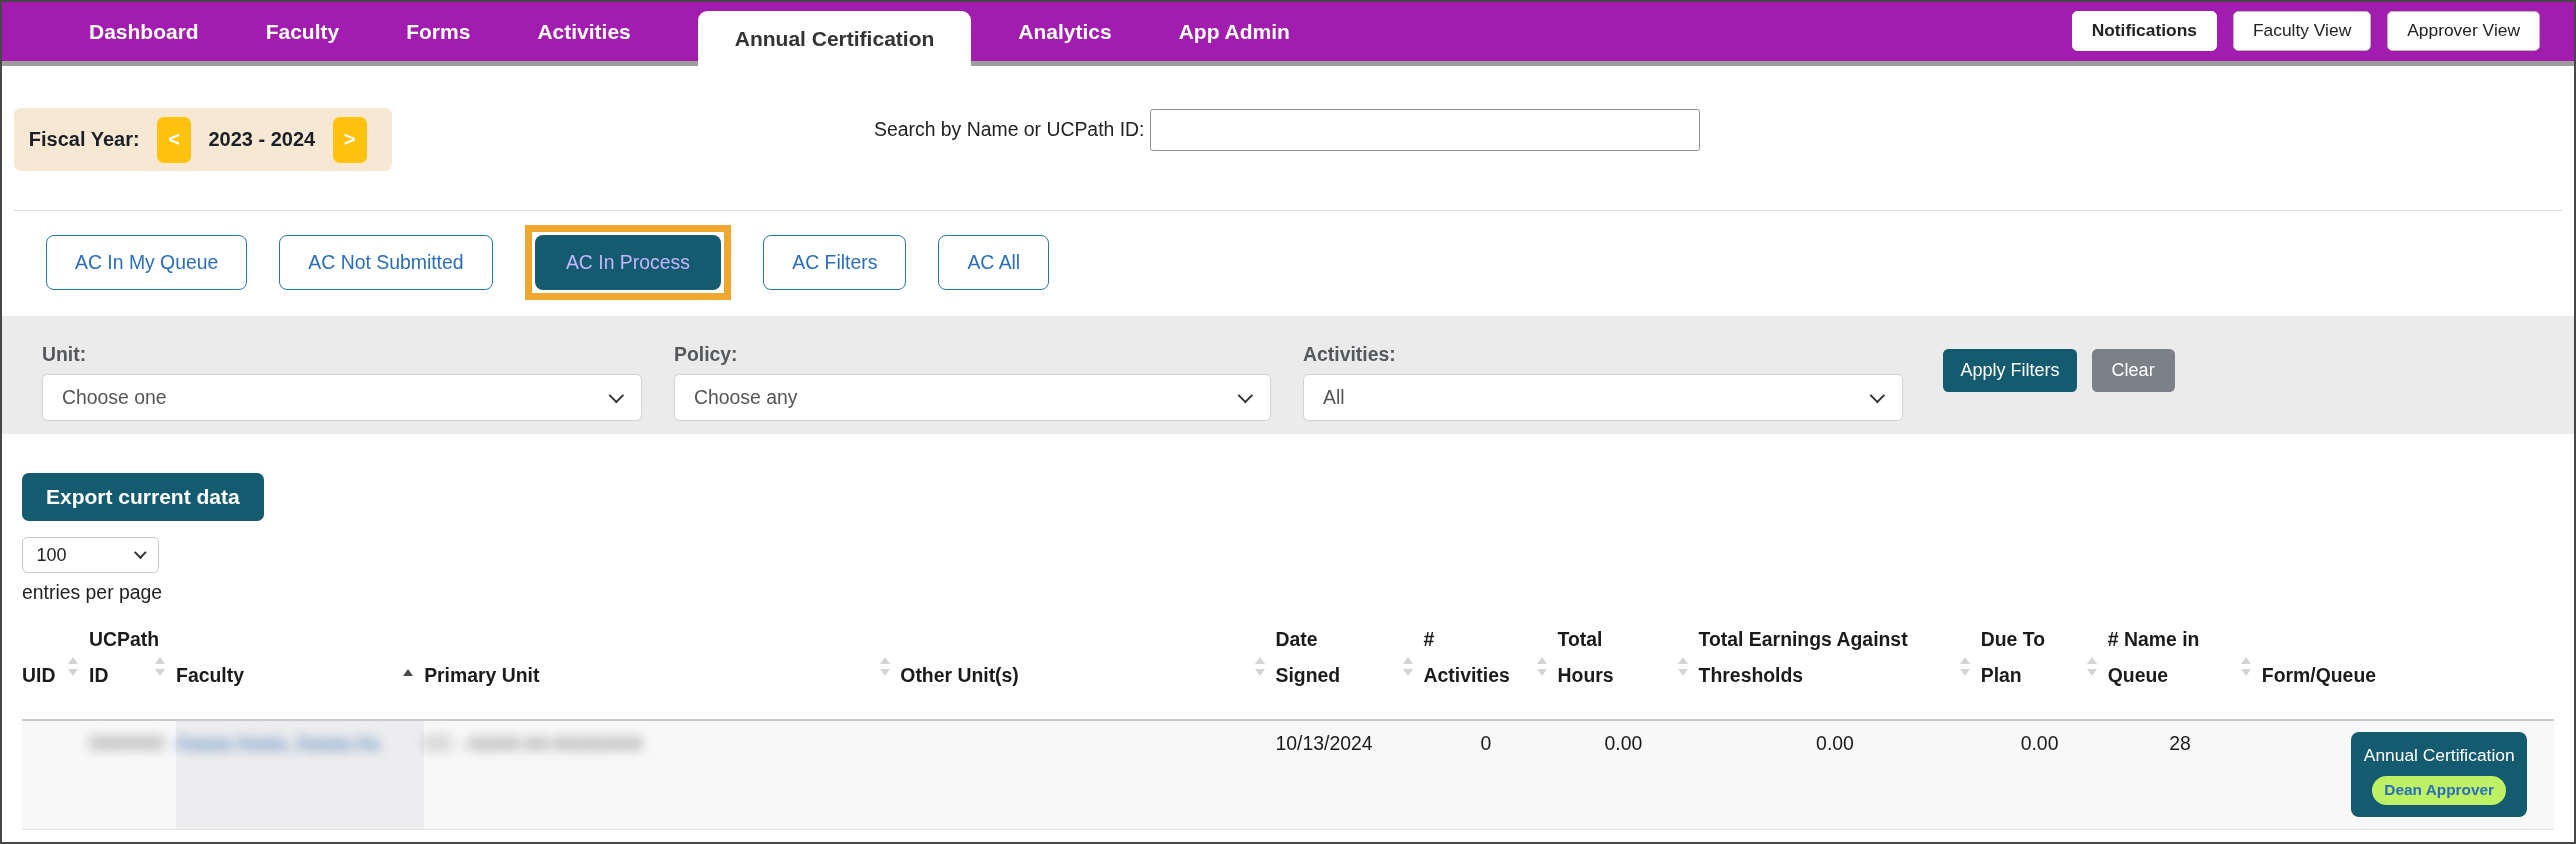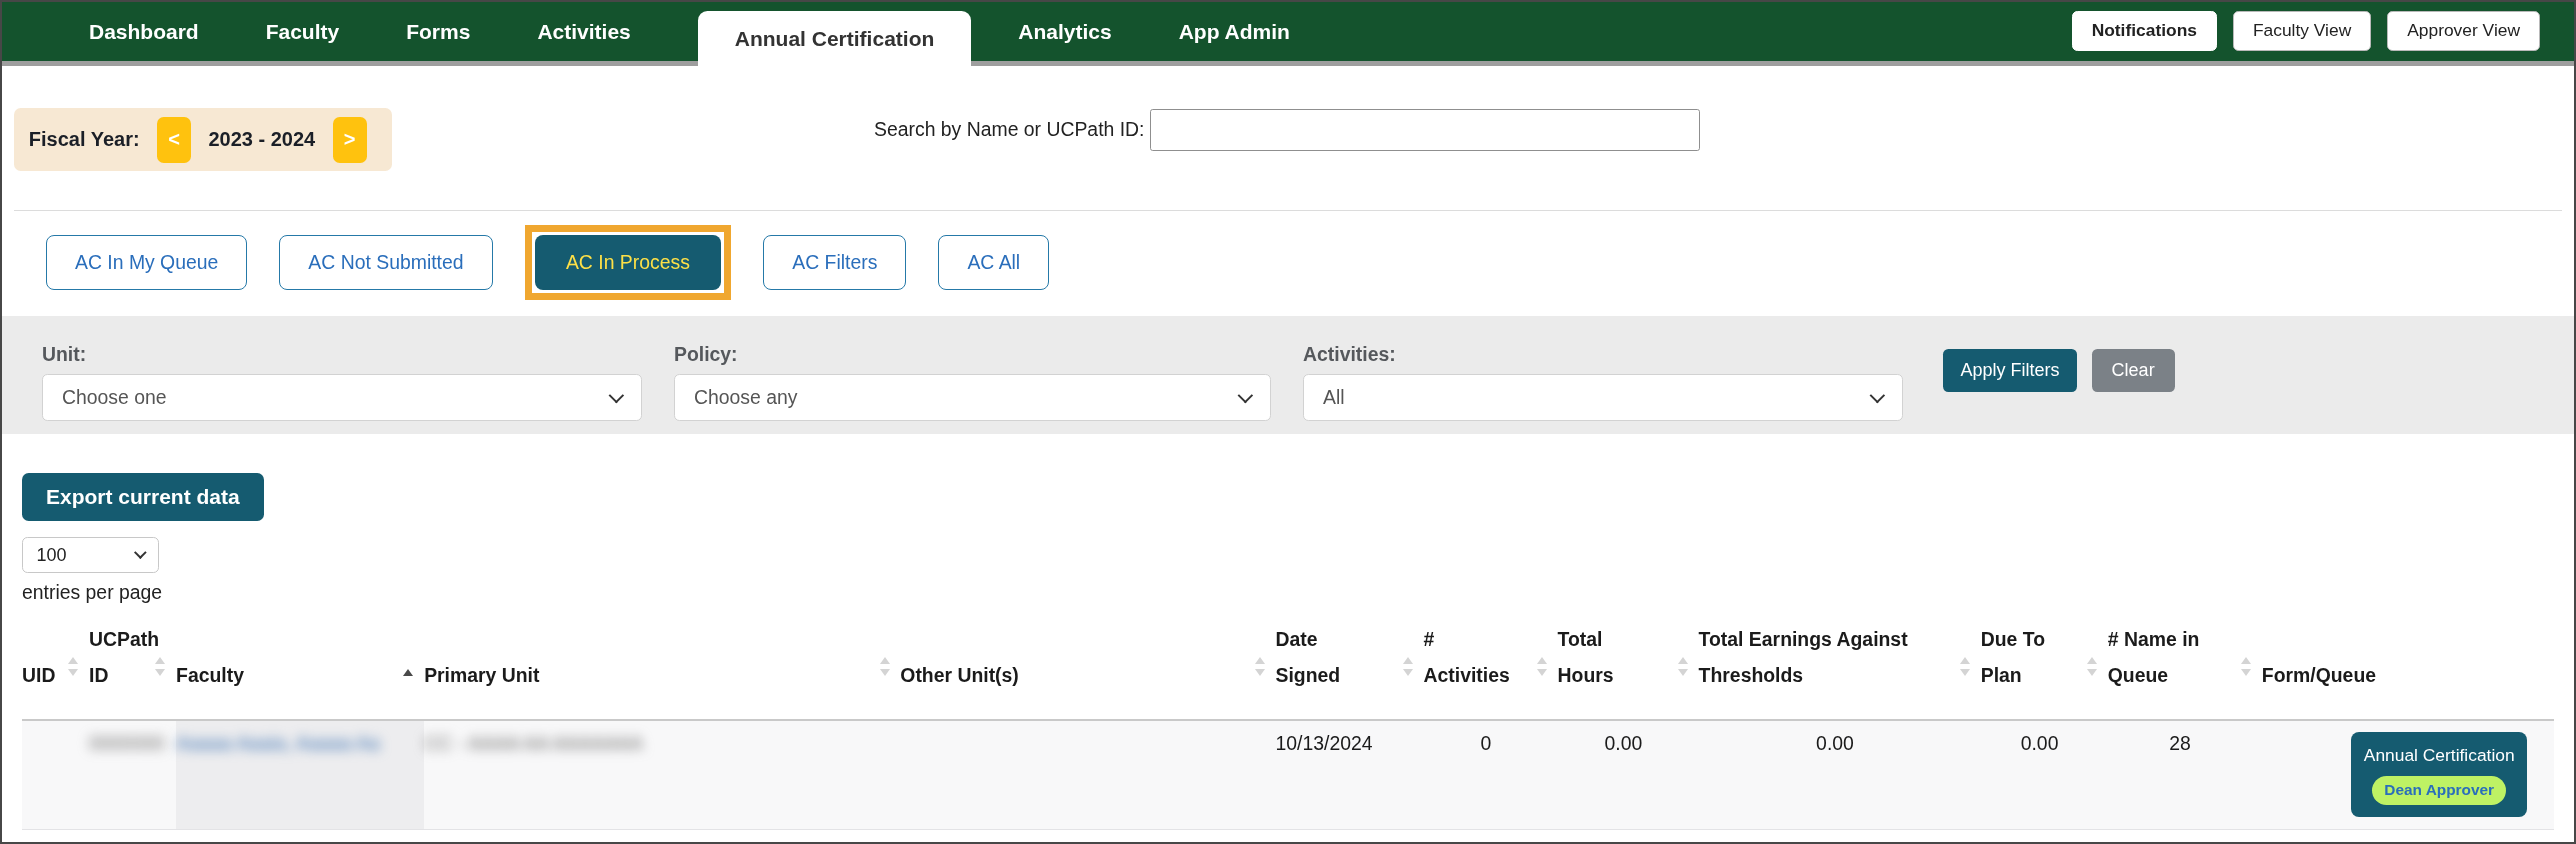--- a/index.html
+++ b/index.html
@@ -1,21 +1,21 @@
 <!DOCTYPE html>
 <html style="font-size:10.7px"><head>
 <meta charset="utf-8">
 <style>
   * { margin:0; padding:0; box-sizing:border-box; }
   body { background:#e8e8e8; font-family:"Liberation Sans", sans-serif; }
   .page{ width:2576px; height:844px; border:2.7px solid #474747; background:#fff;
          overflow:hidden; position:relative; }
 
   
-  .navbar{ height:64px; background:#14532d; display:flex; align-items:center;
+  .navbar{ height:64px; background:#a21caf; display:flex; align-items:center;
            padding:0 34px 4.7px 87px; position:relative; }
   .nav-strip{ position:absolute; left:0; right:0; bottom:0; height:4.7px; background:#9E9E9E; }
   .nav-tab{ color:#fff; font-size:21px; font-weight:bold; margin-right:67px;
             white-space:nowrap; cursor:pointer; background:none; border:none; }
   .nav-tab.active{ background:#fff; color:#333; align-self:flex-end; height:55px;
             margin-bottom:-4.7px; display:flex; align-items:center; padding:0 37px;
             border-radius:9.4px 9.4px 0 0; position:relative; z-index:2; margin-right:47px; }
   .nav-actions{ margin-left:auto; align-self:flex-start; margin-top:8.7px; display:flex; gap:16px; }
   .nav-actions button{ height:40px; background:#fff; border-radius:5.4px; font-size:17.4px;
             padding:0 19px; border:1.3px solid #b9b9b9; color:#222; cursor:pointer;
@@ -38,21 +38,21 @@
            font-size:19.4px; padding:0 12px; font-family:inherit; }
 
   .divider{ height:1.3px; background:#DCDCDC; margin:39px 12px 0 12px; }
 
   
   .status-row{ display:flex; align-items:center; margin:13.4px 0 0 44px; gap:32px; }
   .status-btn{ height:55px; padding:0 28px; background:#fff; border:1.3px solid #2579A8;
            border-radius:8px; color:#2A6EBB; font-size:19.4px; display:flex; align-items:center;
            cursor:pointer; font-family:inherit; white-space:nowrap; }
   .hl-wrap{ border:7.4px solid #F0A72F; background:#fff; padding:3.4px; display:flex; }
-  .status-btn.active{ background:#155B70; color:#fde047; border:none; padding:0 31px; }
+  .status-btn.active{ background:#155B70; color:#c4b5fd; border:none; padding:0 31px; }
 
   
   .filter-panel{ background:#EBEBEB; margin:16px 0 0 0; height:118px;
            padding:27px 0 0 40px; display:flex; align-items:flex-start; }
   .fgroup{ display:flex; flex-direction:column; margin-right:32px; }
   .fgroup .flab{ font-size:19.4px; font-weight:bold; color:#55585C; margin-bottom:8px; }
   .fselect{ width:600px; height:47px; background:#fff; border:0.7px solid #d2d2d2;
            border-radius:5.4px; display:flex; align-items:center; justify-content:space-between;
            padding:0 19px; font-size:19.4px; color:#555; cursor:pointer; }
   .chev{ width:10.7px; height:10.7px; border-right:2px solid #333; border-bottom:2px solid #333;

